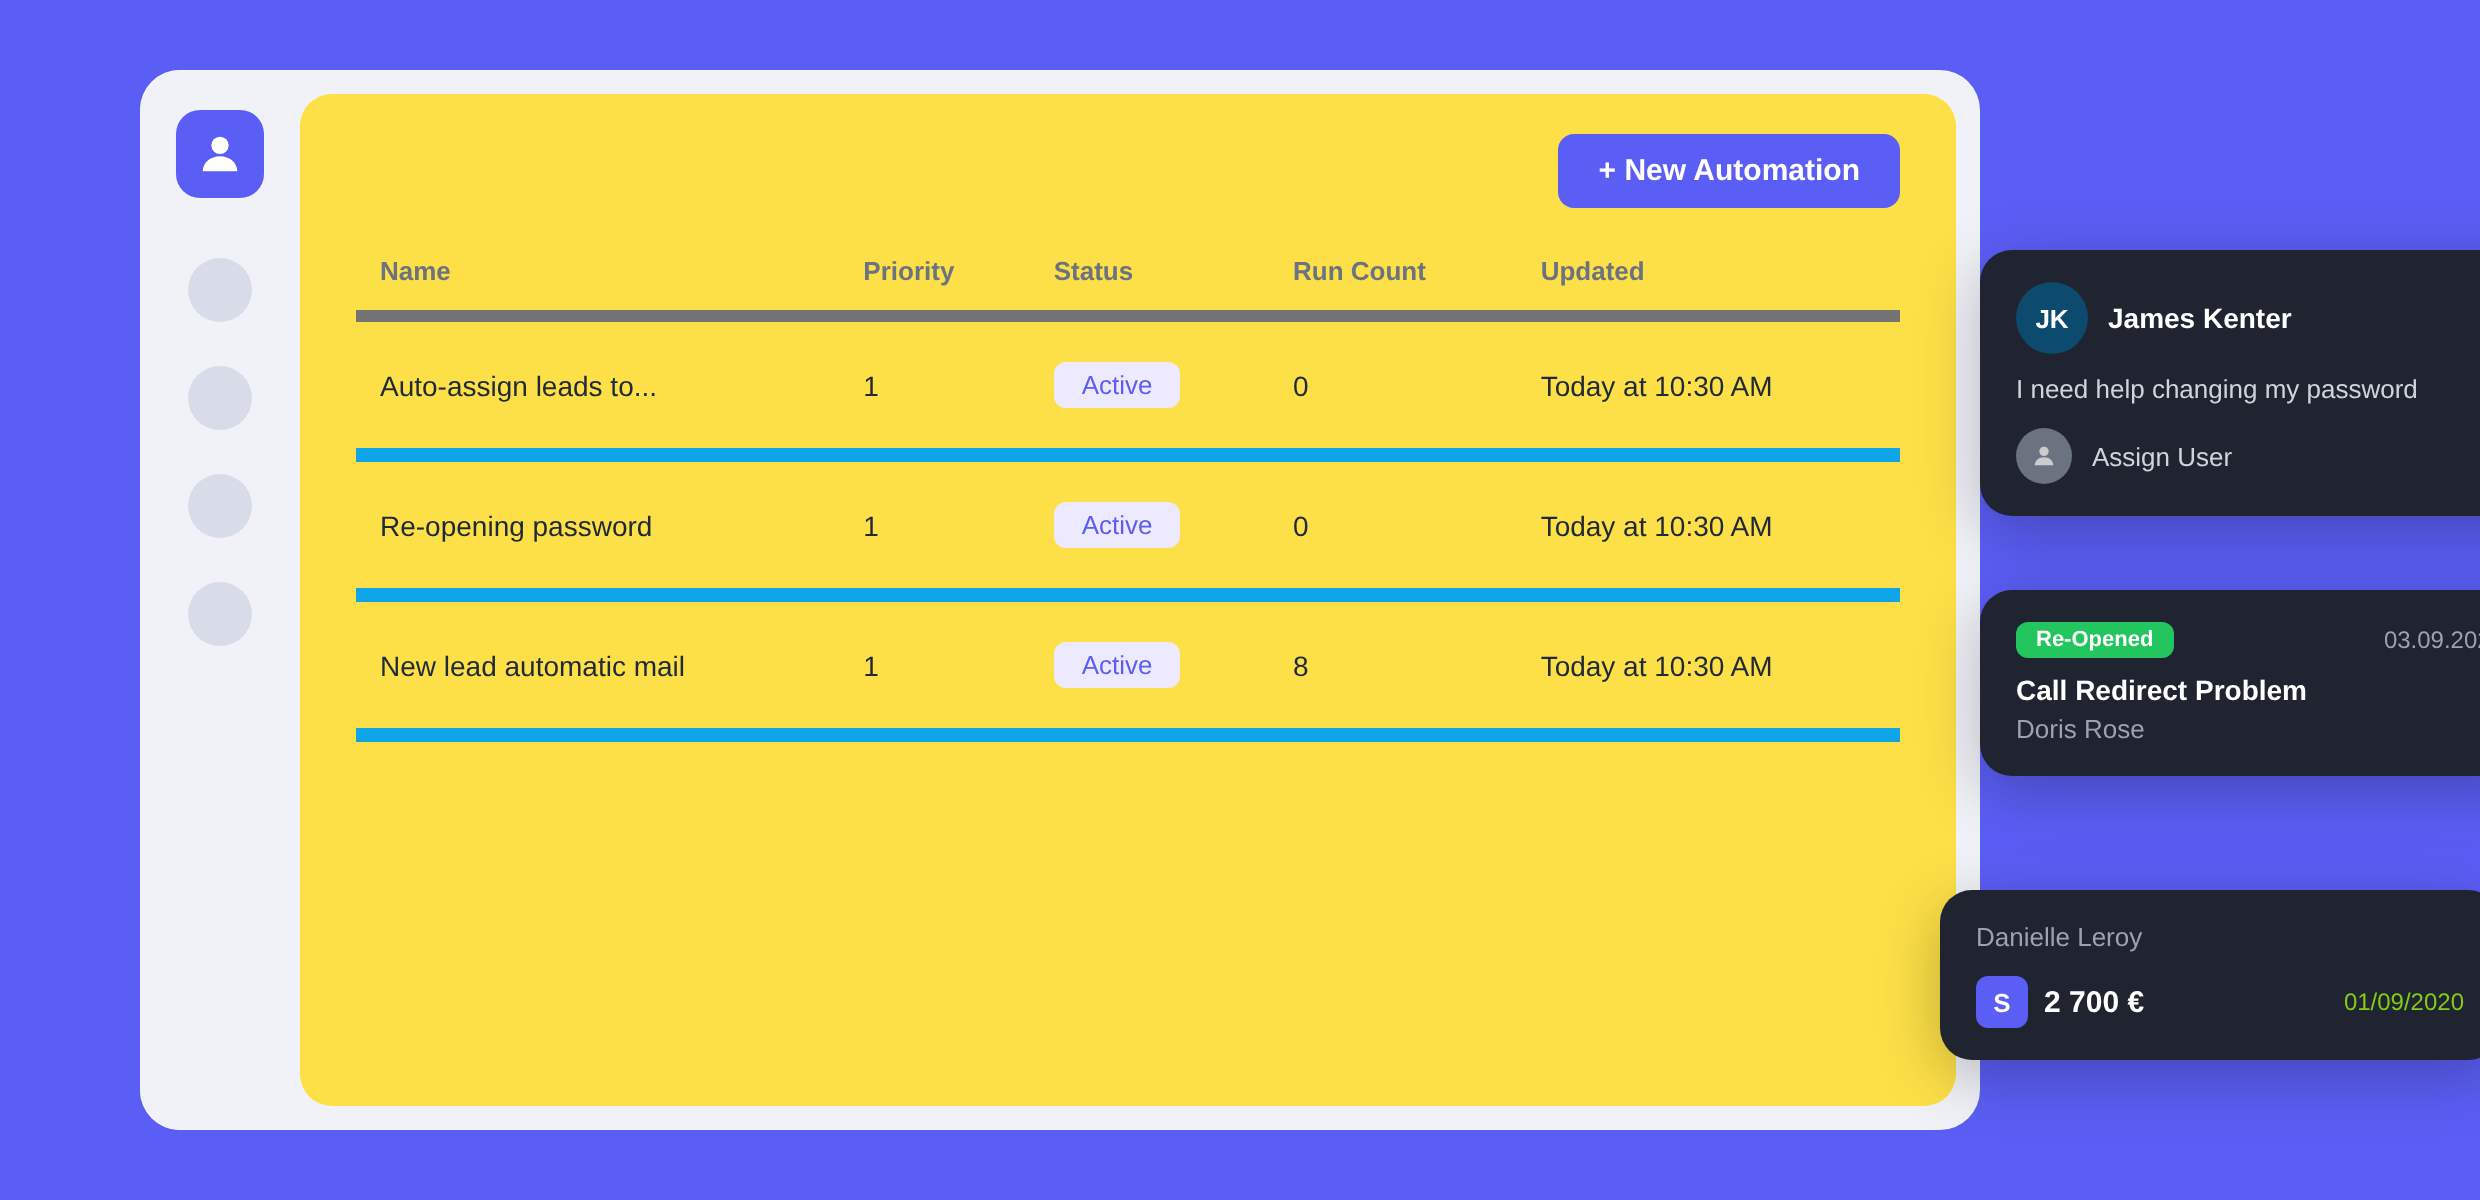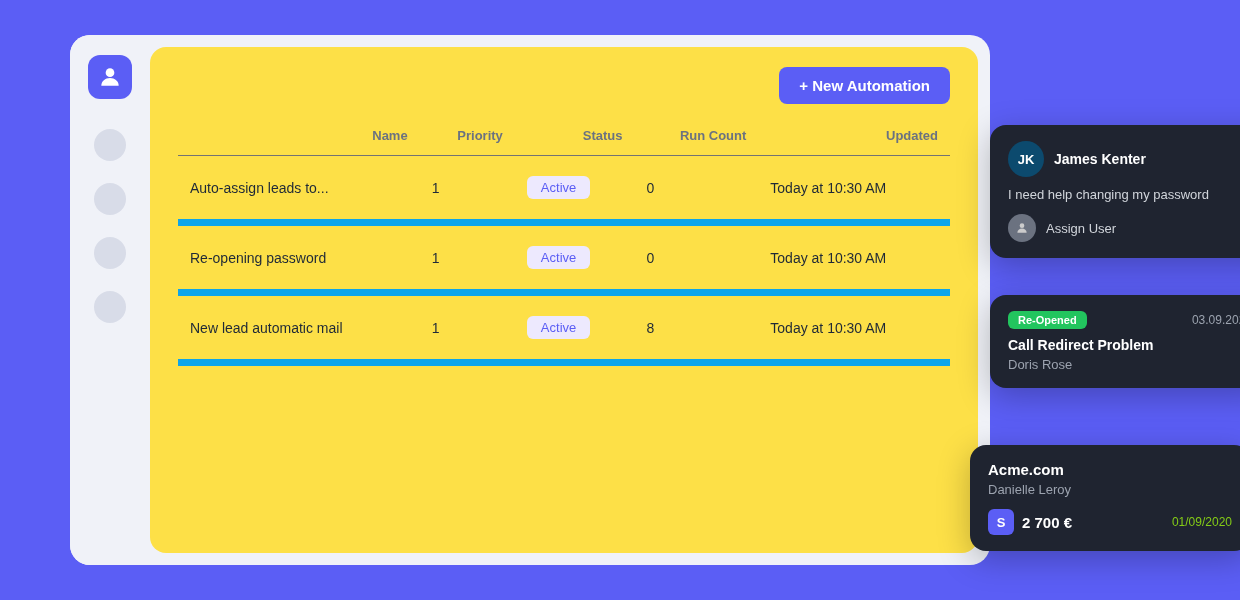--- a/index.html
+++ b/index.html
@@ -86,26 +86,26 @@
       display: flex;
       align-items: center;
       gap: 6px;
     }
     
     .table {
       width: 100%;
       border-collapse: collapse;
     }
     .table thead tr th {
-      text-align: right;
+      text-align: left;
       font-size: 13px;
       font-weight: 600;
       color: #6b7280;
       padding: 8px 12px 12px 12px;
-      border-bottom: 1px solid #737373;
+      border-bottom: 6px solid #737373;
     }
     .table tbody tr {
       border-bottom: 7px solid #0ea5e9;
     }
     .table tbody tr td {
       padding: 20px 12px;
       font-size: 14px;
       color: #1f2937;
     }
     .status-badge {
@@ -356,21 +356,20 @@
   <div class="notif-card card-ticket">
     <div class="ticket-header-row">
       <span class="ticket-badge">Re-Opened</span>
       <span class="ticket-date">03.09.2020</span>
     </div>
     <div class="ticket-title">Call Redirect Problem</div>
     <div class="ticket-sub">Doris Rose</div>
   </div>
 
   <div class="notif-card card-company">
-    <div class="company-name">Acme.com</div>
     <div class="company-person">Danielle Leroy</div>
     <div class="company-row">
       <div class="company-left">
         <div class="company-badge">S</div>
         <span class="company-amount">2 700 €</span>
       </div>
       <span class="company-date">01/09/2020</span>
     </div>
   </div>
 </div>

